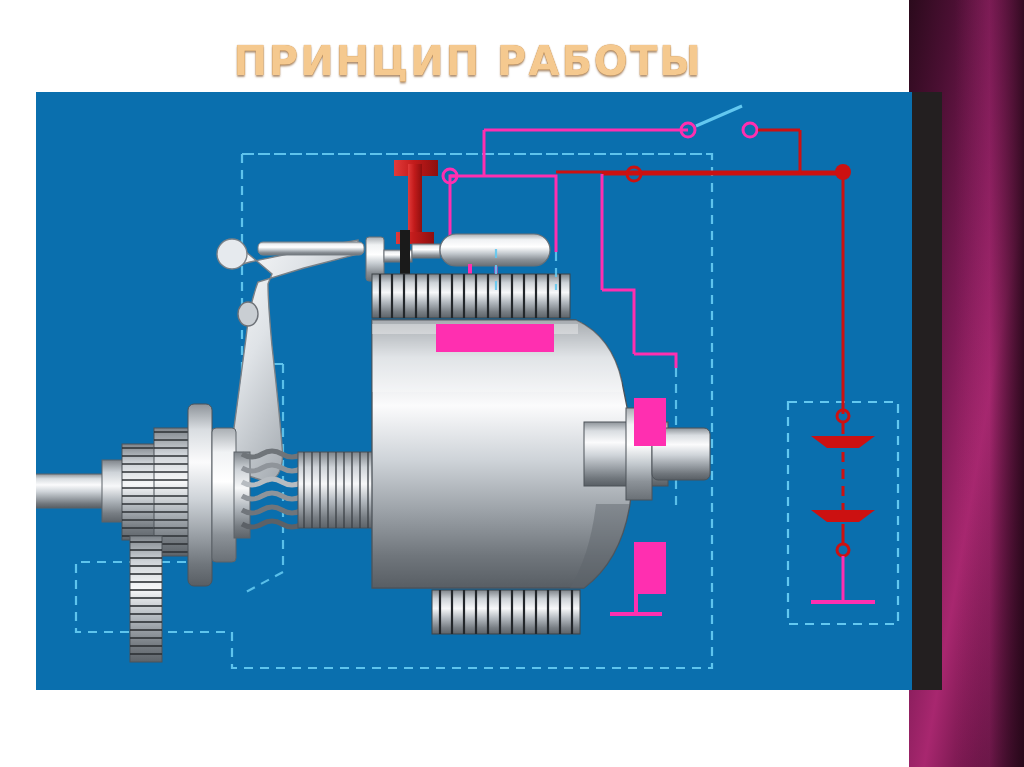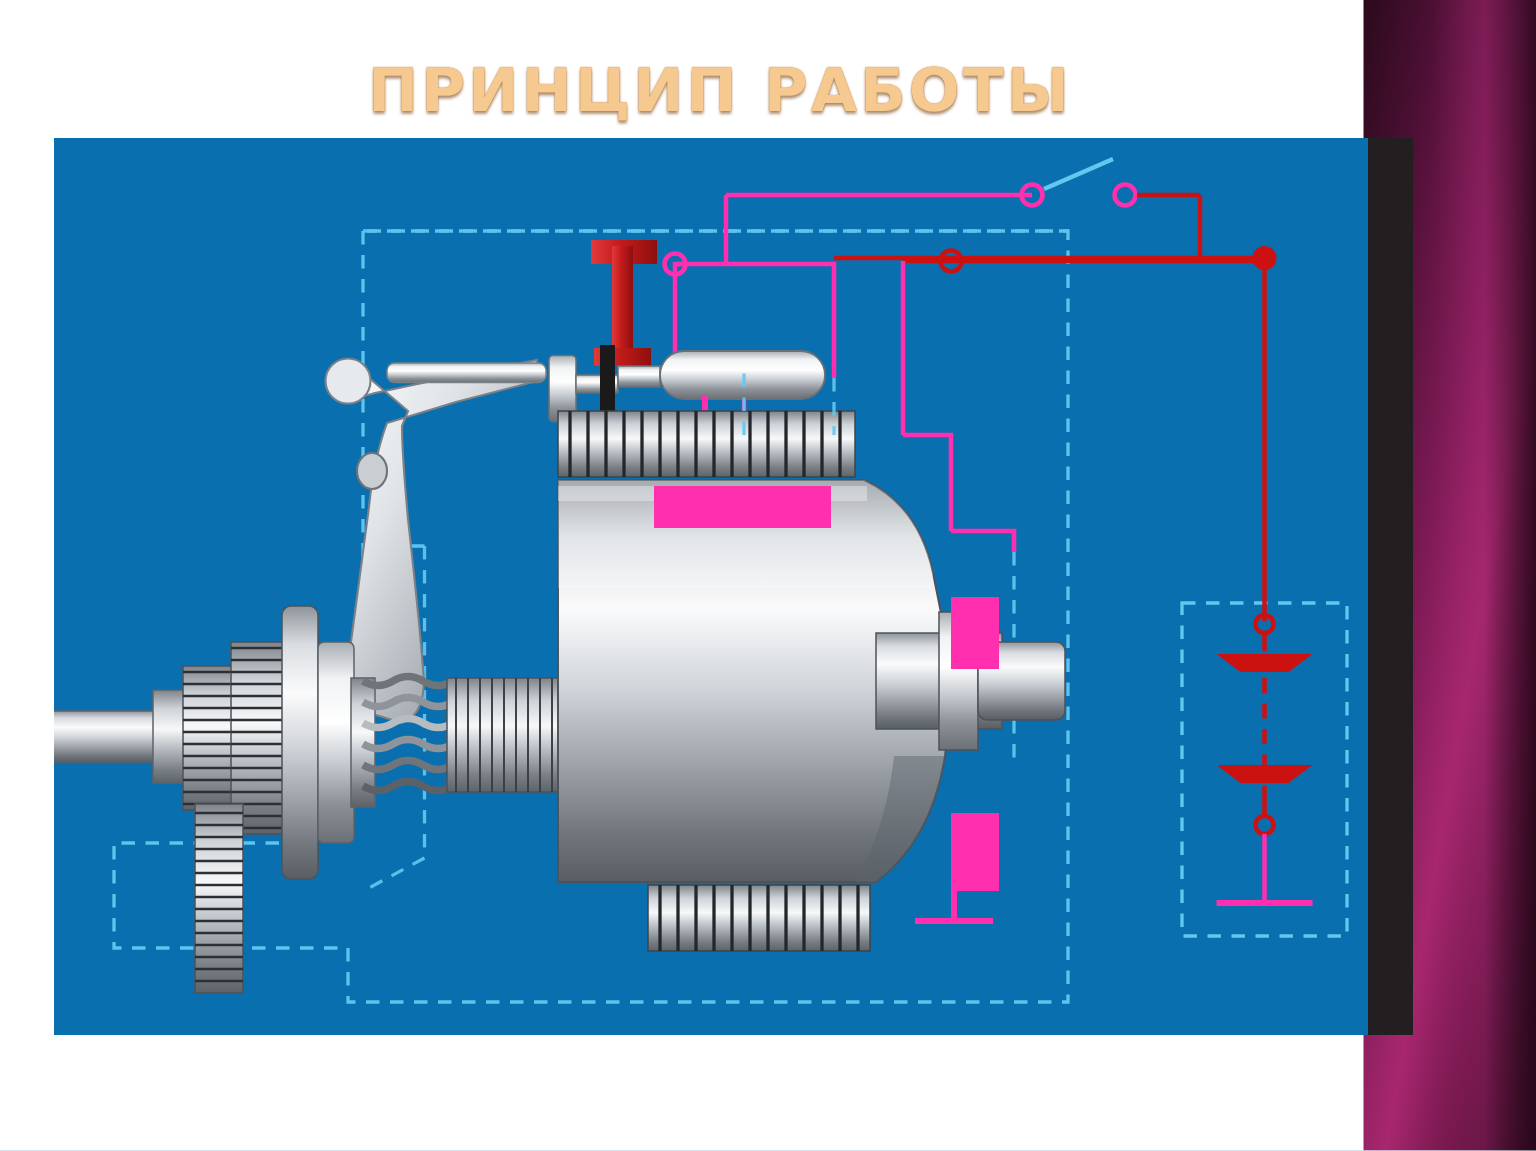--- a/index.html
+++ b/index.html
@@ -40,21 +40,21 @@
     position: absolute;
     left: 908px;
     top: 92px;
     width: 34px;
     height: 598px;
     background: #231f20;
   }
   
   .title {
     position: absolute;
-    left: 12px;
+    left: 0;
     top: 38px;
     width: 936px;
     text-align: center;
     font-size: 40px;
     font-weight: bold;
     letter-spacing: 2px;
     color: #f5c98f;
     text-transform: uppercase;
     text-shadow: 0 2px 2px rgba(120,70,20,0.55), 0 0 1px #b8762a;
     font-family: "DejaVu Sans", sans-serif;

